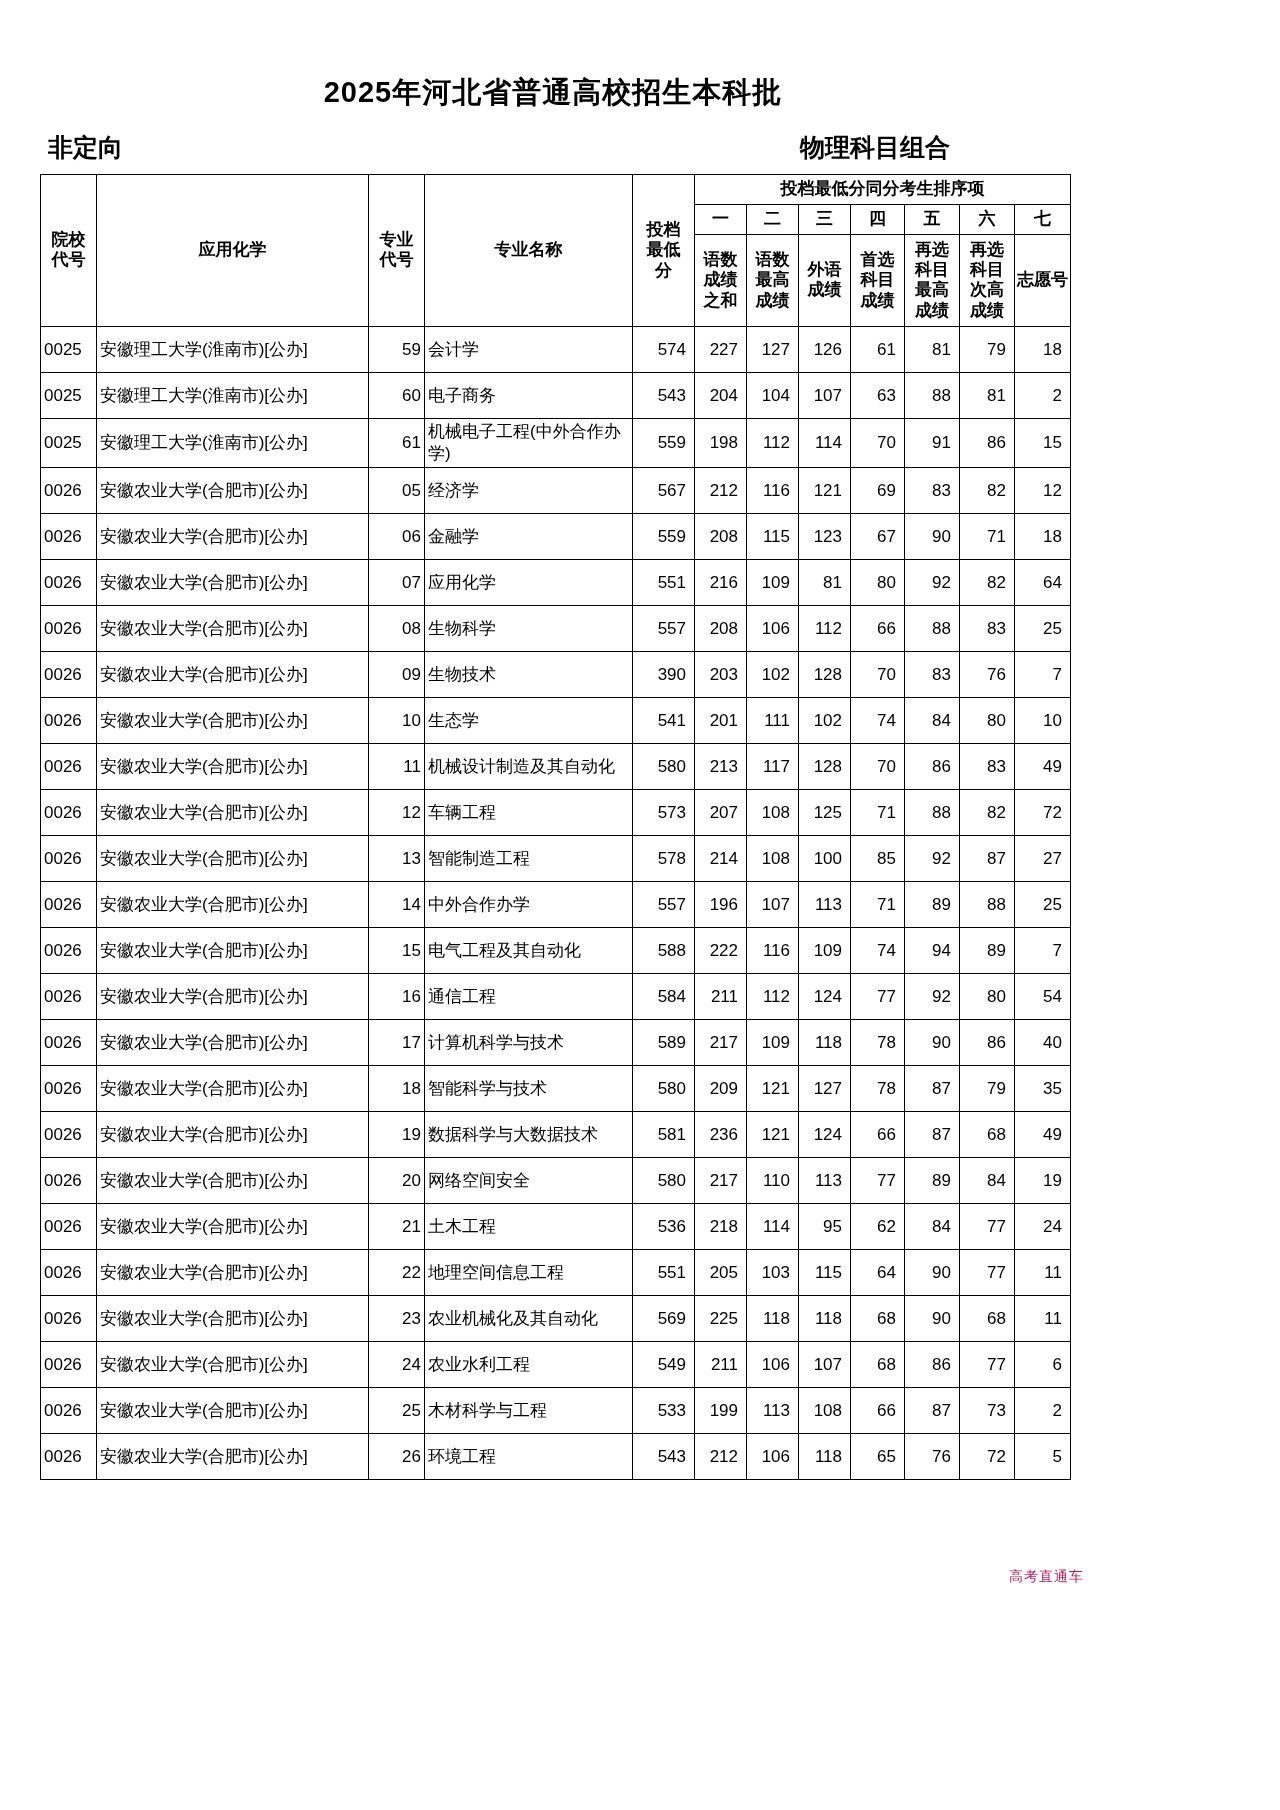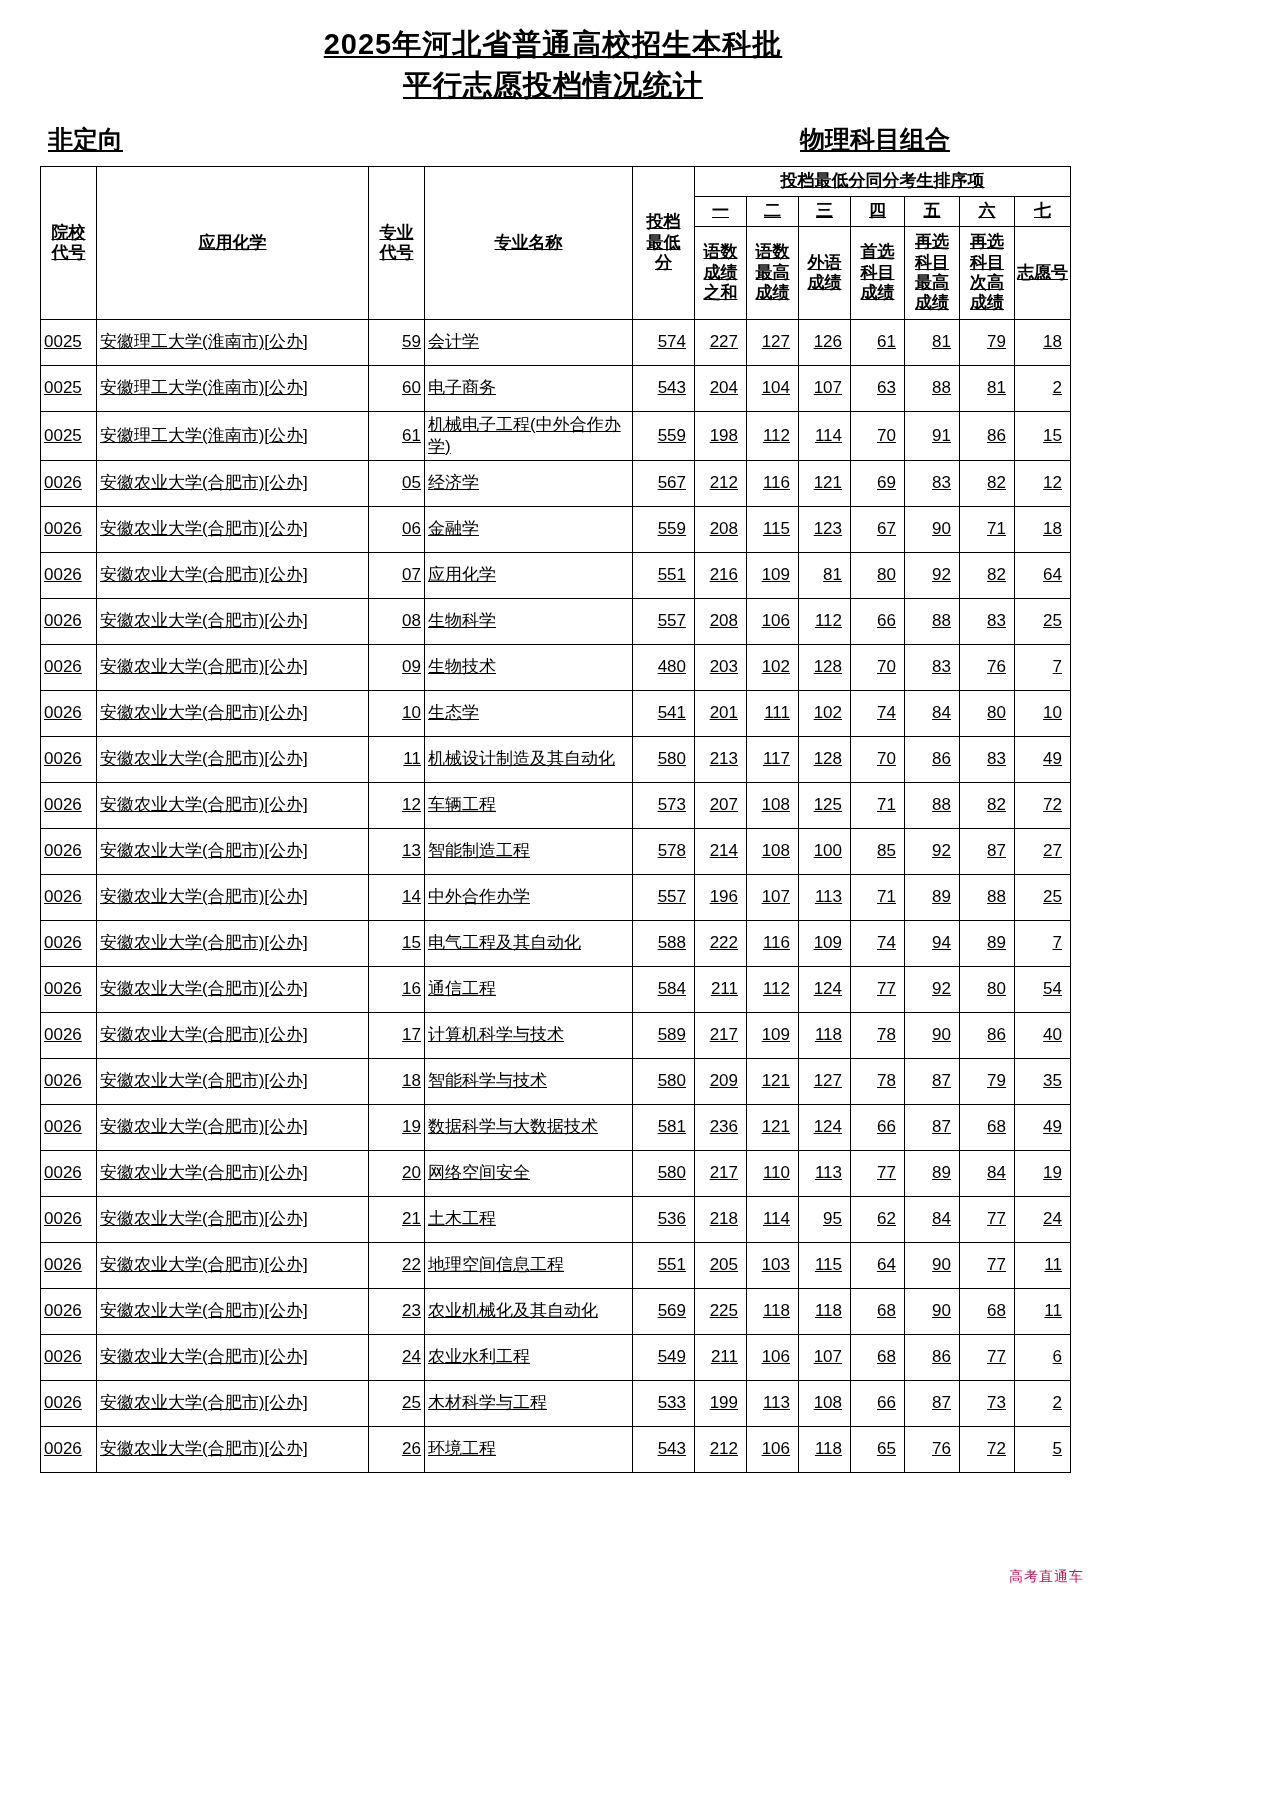--- a/index.html
+++ b/index.html
@@ -6,22 +6,21 @@
   html, body { margin: 0; padding: 0; background: #ffffff; }
   body {
     width: 1280px;
     color: #000;
     font-family: "Liberation Sans", "DejaVu Sans", sans-serif;
   }
   .page {
     width: 1280px;
     height: 1634px;
     position: relative;
-    padding-top: 24px;
-    text-decoration: underline;
+    padding-top: 72px;
   }
   .content { width: 1026px; margin-left: 40px; }
   .doc-title {
     text-align: center;
     font-size: 29px;
     font-weight: bold;
     line-height: 1.4;
     letter-spacing: 1px;
   }
   .labels-row {
@@ -78,21 +77,20 @@
   }
 </style>
 </head>
 <body>
 
 <div class="page">
   <div class="content">
 
     <div class="doc-title">
       <div>2025年河北省普通高校招生本科批</div>
-      <div>平行志愿投档情况统计</div>
     </div>
 
     <div class="labels-row">
       <span class="label-left">非定向</span>
       <span class="label-right">物理科目组合</span>
     </div>
 
     <table>
       <colgroup>
         <col style="width:56px">
@@ -233,21 +231,21 @@
             <td class="cell-num">66</td>
             <td class="cell-num">88</td>
             <td class="cell-num">83</td>
             <td class="cell-num">25</td>
           </tr>
           <tr>
             <td class="cell-left">0026</td>
             <td class="cell-left">安徽农业大学(合肥市)[公办]</td>
             <td class="cell-center">09</td>
             <td class="cell-left">生物技术</td>
-            <td class="cell-num">480</td>
+            <td class="cell-num">390</td>
             <td class="cell-num">203</td>
             <td class="cell-num">102</td>
             <td class="cell-num">128</td>
             <td class="cell-num">70</td>
             <td class="cell-num">83</td>
             <td class="cell-num">76</td>
             <td class="cell-num">7</td>
           </tr>
           <tr>
             <td class="cell-left">0026</td>

